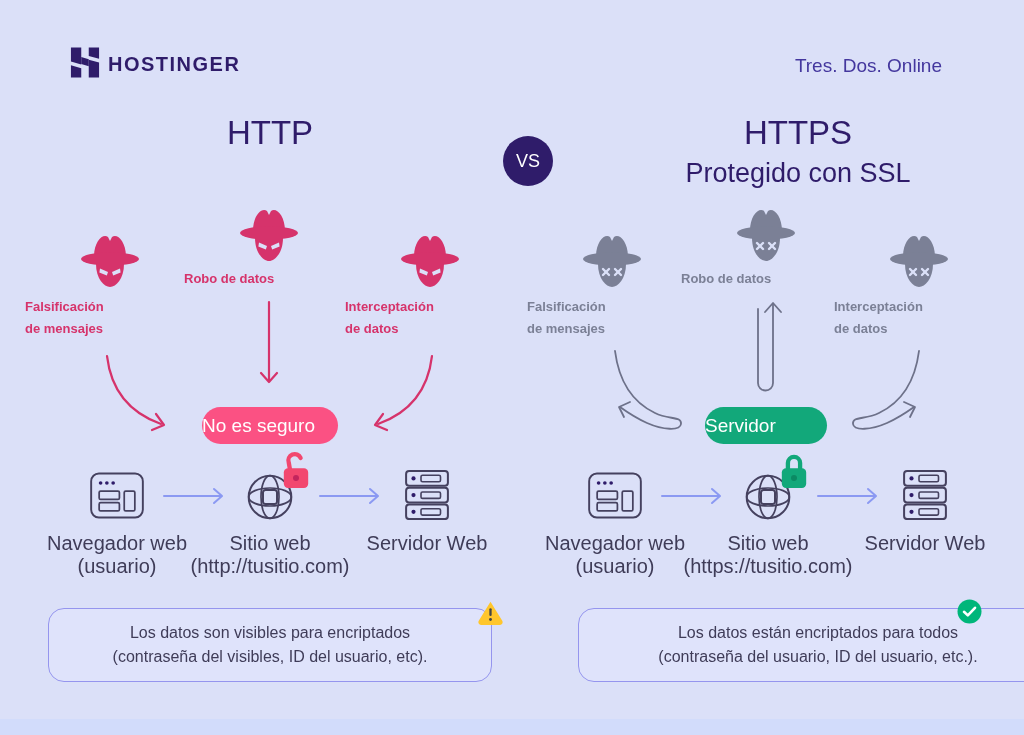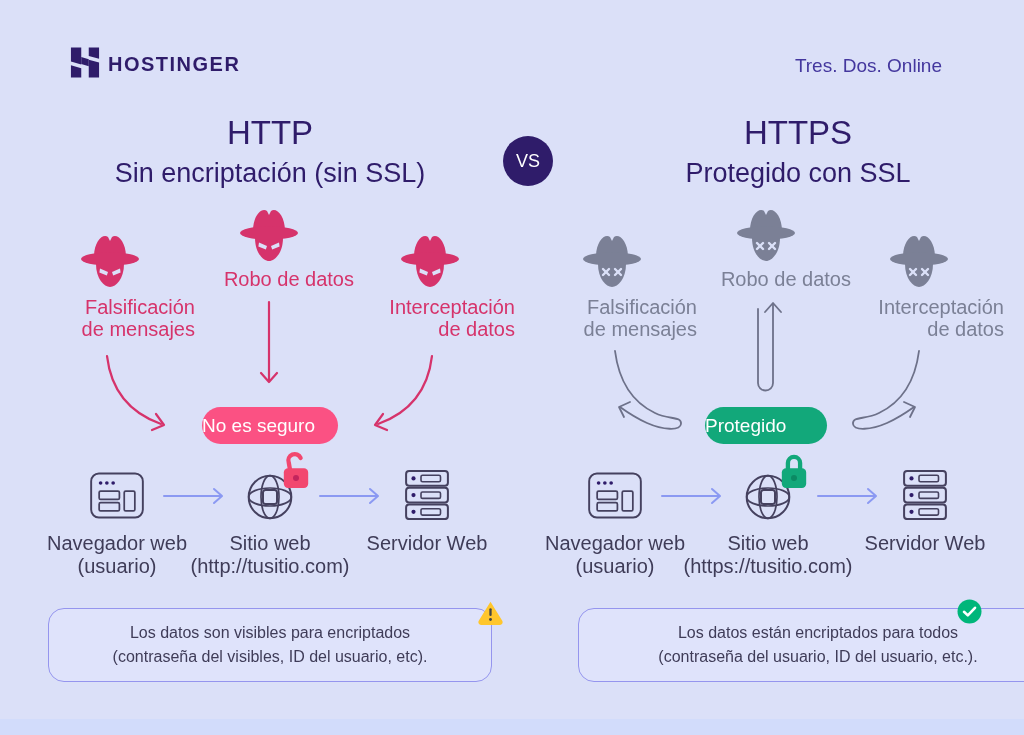--- a/index.html
+++ b/index.html
@@ -22,21 +22,21 @@
   .title-sub{top:158px;font-size:27px;}
   .t-left{left:60px;} .t-right{left:588px;}
   .vs-badge{left:503px;top:136px;width:50px;height:50px;border-radius:50%;
     background:var(--dark-purple);color:#fff;font-size:18px;font-weight:500;
     line-height:50px;text-align:center;}
 
   
   .hat{width:74px;height:60px;}
   .hat-pink{color:var(--threat-pink);}
   .hat-gray{color:var(--threat-gray);}
-  .threat-label{width:170px;text-align:right;font-size:20px;line-height:22px;font-weight:400;}
+  .threat-label{width:170px;text-align:left;font-size:13px;line-height:22px;font-weight:700;}
   .tl-pink{color:var(--threat-pink);}
   .tl-gray{color:var(--threat-gray);}
 
   
   .badge{height:37px;border-radius:19px;color:#fff;font-size:19px;line-height:37px;text-align:left;}
   .badge::after{content:"";position:absolute;left:50%;bottom:-6px;width:15px;height:15px;margin-left:-8px;
     background:inherit;border-radius:3px;transform:rotate(45deg);z-index:-1;}
   .badge-pink{background:var(--badge-pink);}
   .badge-green{background:var(--badge-green);}
 
@@ -166,21 +166,20 @@
     </g>
   </svg>
 
   <svg class="abs logo-icon">
       <use href="#sym-logo-h"></use>
     </svg>
   <div class="abs brand">HOSTINGER</div>
   <div class="abs tagline">Tres. Dos. Online</div>
 
   <div class="abs title title-main t-left">HTTP</div>
-  <div class="abs title title-sub t-left">Sin encriptación (sin SSL)</div>
   <div class="abs vs-badge">VS</div>
   <div class="abs title title-main t-right">HTTPS</div>
   <div class="abs title title-sub t-right">Protegido con SSL</div>
 
   <svg class="abs hat hat-pink" style="left:73px;top:232px">
       <use href="#sym-hat-angry"></use>
     </svg>
   <svg class="abs hat hat-pink" style="left:232px;top:206px">
       <use href="#sym-hat-angry"></use>
     </svg>
@@ -254,21 +253,21 @@
     <div>de mensajes</div>
   </div>
   <div class="abs threat-label tl-gray" style="left:681px;top:268px">
     <div>Robo de datos</div>
   </div>
   <div class="abs threat-label tl-gray" style="left:834px;top:296px">
     <div>Interceptación</div>
     <div>de datos</div>
   </div>
 
-  <div class="abs badge badge-green" style="left:705px;top:407px;width:122px">Protegido</div>
+  <div class="abs badge badge-green" style="left:705px;top:407px;width:122px">Servidor</div>
 
   <svg class="abs node-icon" style="left:588px;top:472px" width="54" height="47">
       <use href="#sym-browser"></use>
     </svg>
   <svg class="abs node-icon" style="left:745px;top:474px" width="46" height="46">
       <use href="#sym-globe"></use>
     </svg>
   <svg class="abs lock-green" style="left:779px;top:451px" width="30" height="40">
       <use href="#sym-lock-closed"></use>
     </svg>

